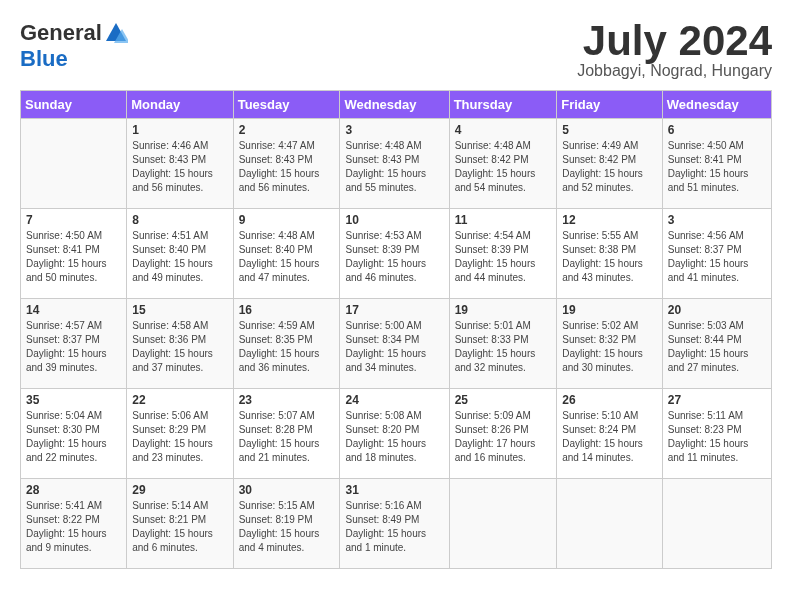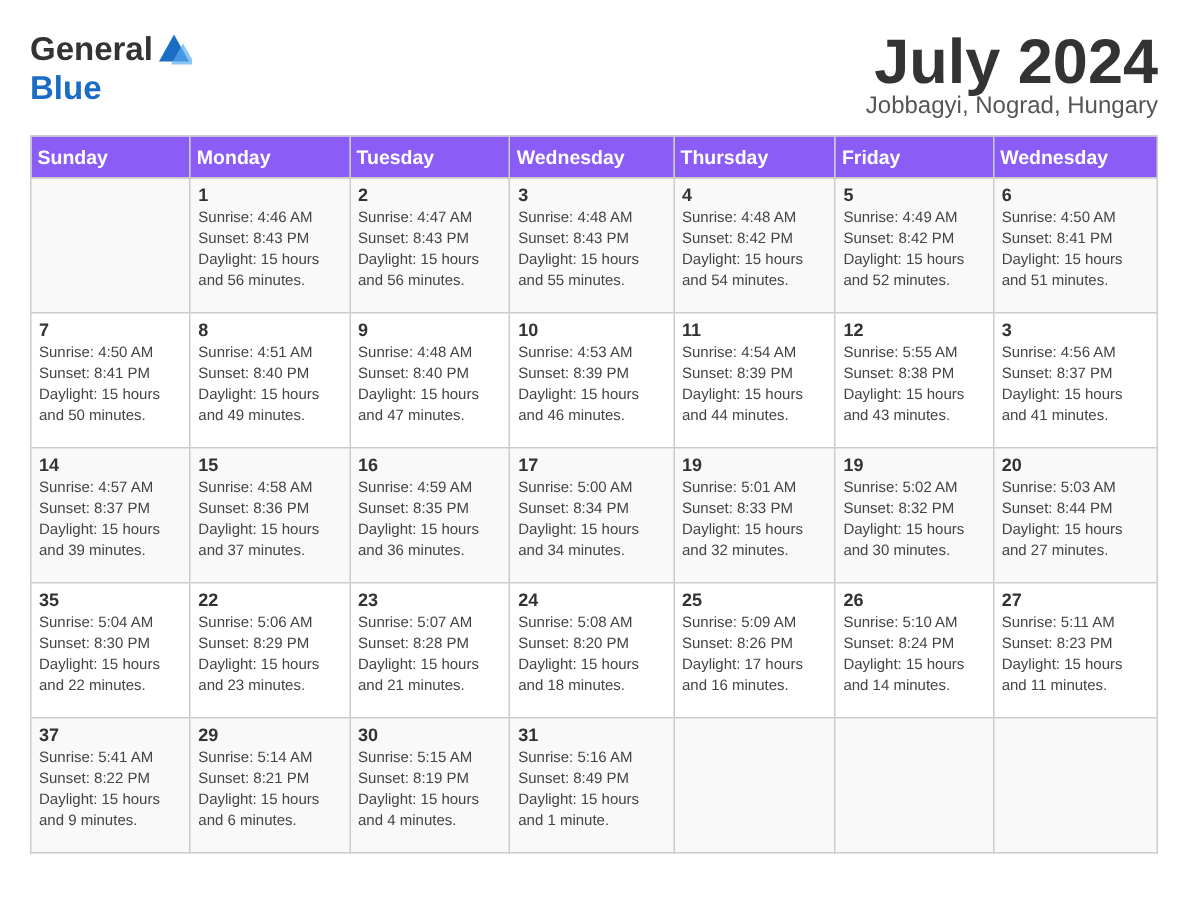--- a/index.html
+++ b/index.html
@@ -294,21 +294,21 @@
         <span class="day-num">27</span>
         <div class="day-detail">
           <div>Sunrise: 5:11 AM</div>
           <div>Sunset: 8:23 PM</div>
           <div>Daylight: 15 hours and 11 minutes.</div>
         </div>
       </td>
         </tr>
         <tr>
           <td>
-        <span class="day-num">37</span>
+        <span class="day-num">28</span>
         <div class="day-detail">
           <div>Sunrise: 5:41 AM</div>
           <div>Sunset: 8:22 PM</div>
           <div>Daylight: 15 hours and 9 minutes.</div>
         </div>
       </td>
           <td>
         <span class="day-num">29</span>
         <div class="day-detail">
           <div>Sunrise: 5:14 AM</div>

